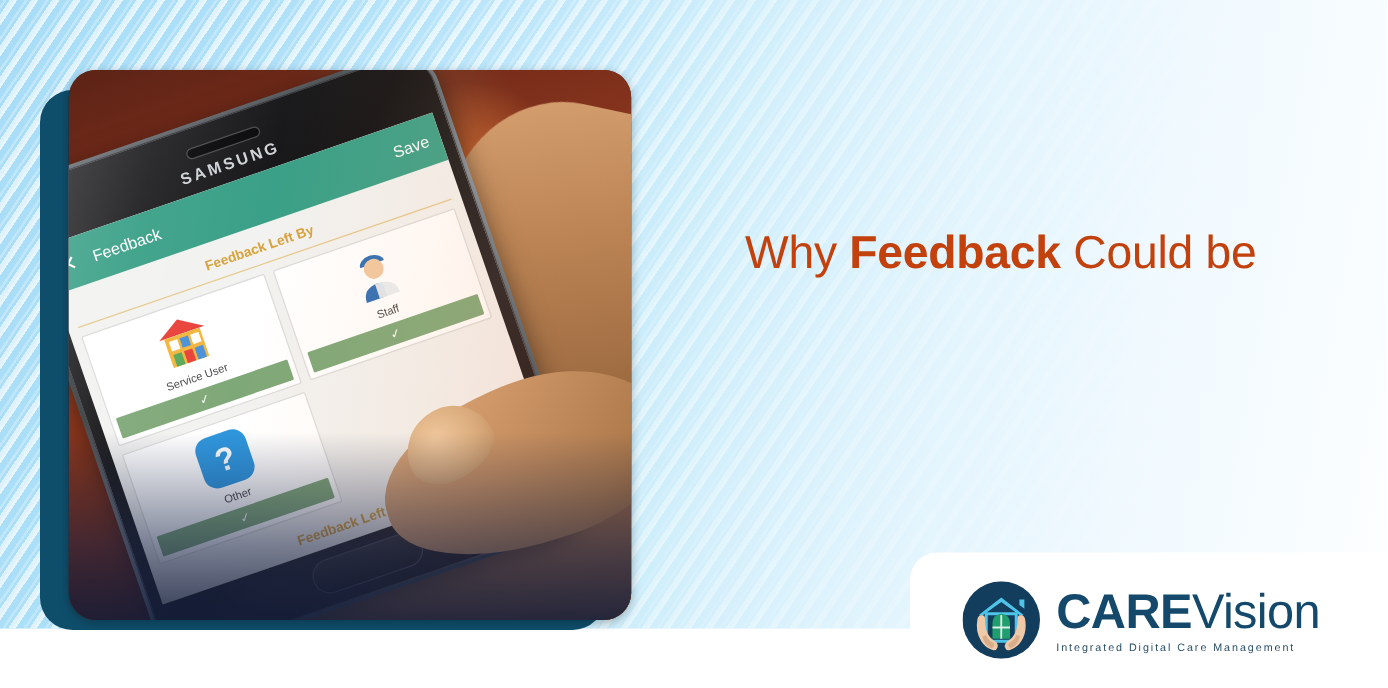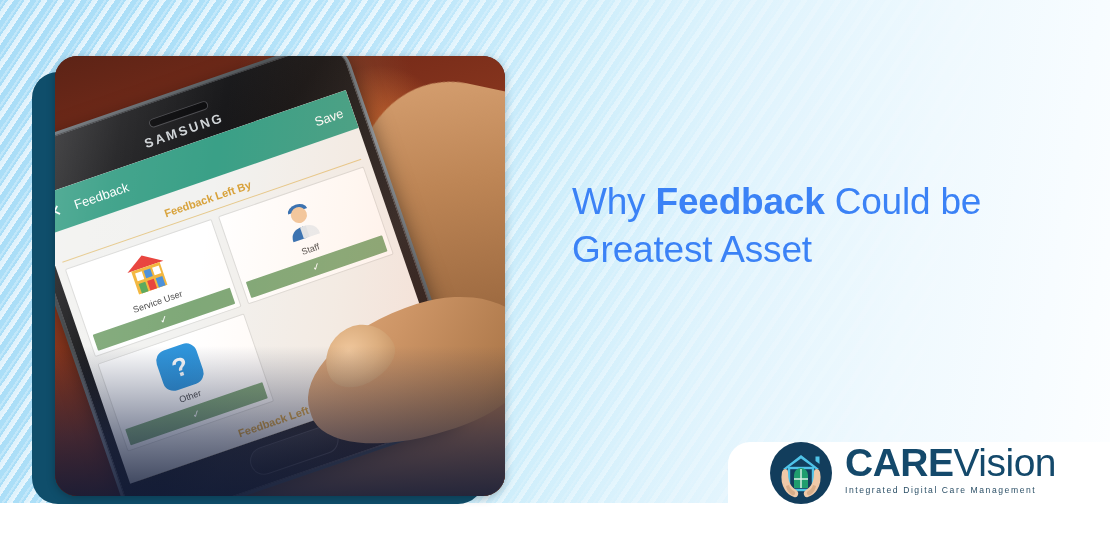--- a/index.html
+++ b/index.html
@@ -305,24 +305,24 @@
         rgba(255,255,255,0.05) 22%,
         rgba(255,255,255,0.0) 42%,
         rgba(255,170,110,0.10) 70%,
         rgba(255,120,70,0.18) 100%);
     pointer-events: none;
   }
 
   
   .headline {
     position: absolute;
-    left: 572px;
+    left: 596px;
     top: 178px;
     width: 500px;
-    color: #3b82f6;
+    color: #c2410c;
     font-size: 37px;
     line-height: 1.30;
     font-weight: 400;
     letter-spacing: -0.2px;
   }
   .headline .hl-strong {
     font-weight: 700;
     position: relative;
     display: inline-block;
   }
@@ -341,21 +341,21 @@
   
   .logo-panel {
     position: absolute;
     right: 0;
     bottom: 0;
     width: 382px;
     height: 108px;
     background: #ffffff;
     border-top-left-radius: 22px;
     display: flex;
-    align-items: flex-start;
+    align-items: center;
     padding-left: 42px;
   }
   .logo-mark {
     width: 62px;
     height: 62px;
     flex: 0 0 62px;
   }
   .logo-text {
     margin-left: 13px;
     padding-top: 2px;
@@ -494,21 +494,20 @@
       <div class="phone-glare"></div>
     </div>
 
     <div class="hand-thumb"></div>
     <div class="finger-tip"></div>
     <div class="photo-shade-br"></div>
   </div>
 
   <div class="headline">
     <span class="hl-line"><span>Why </span><span class="hl-strong">Feedback</span><span> Could be</span></span>
-    <span class="hl-line">Greatest Asset</span>
   </div>
 
   <div class="logo-panel">
     <div class="logo-mark">
       <svg viewBox="0 0 62 62" width="62" height="62">
         <circle cx="31" cy="31" r="31" fill="#123d5c"></circle>
 
         <path d="M31 13 L49 27 L45.5 27 L31 16.5 L16.5 27 L13 27 Z" fill="#4fc3e8"></path>
         <path d="M45.5 14.5 L49.5 14.5 L49.5 22 L45.5 19 Z" fill="#4fc3e8"></path>
 

